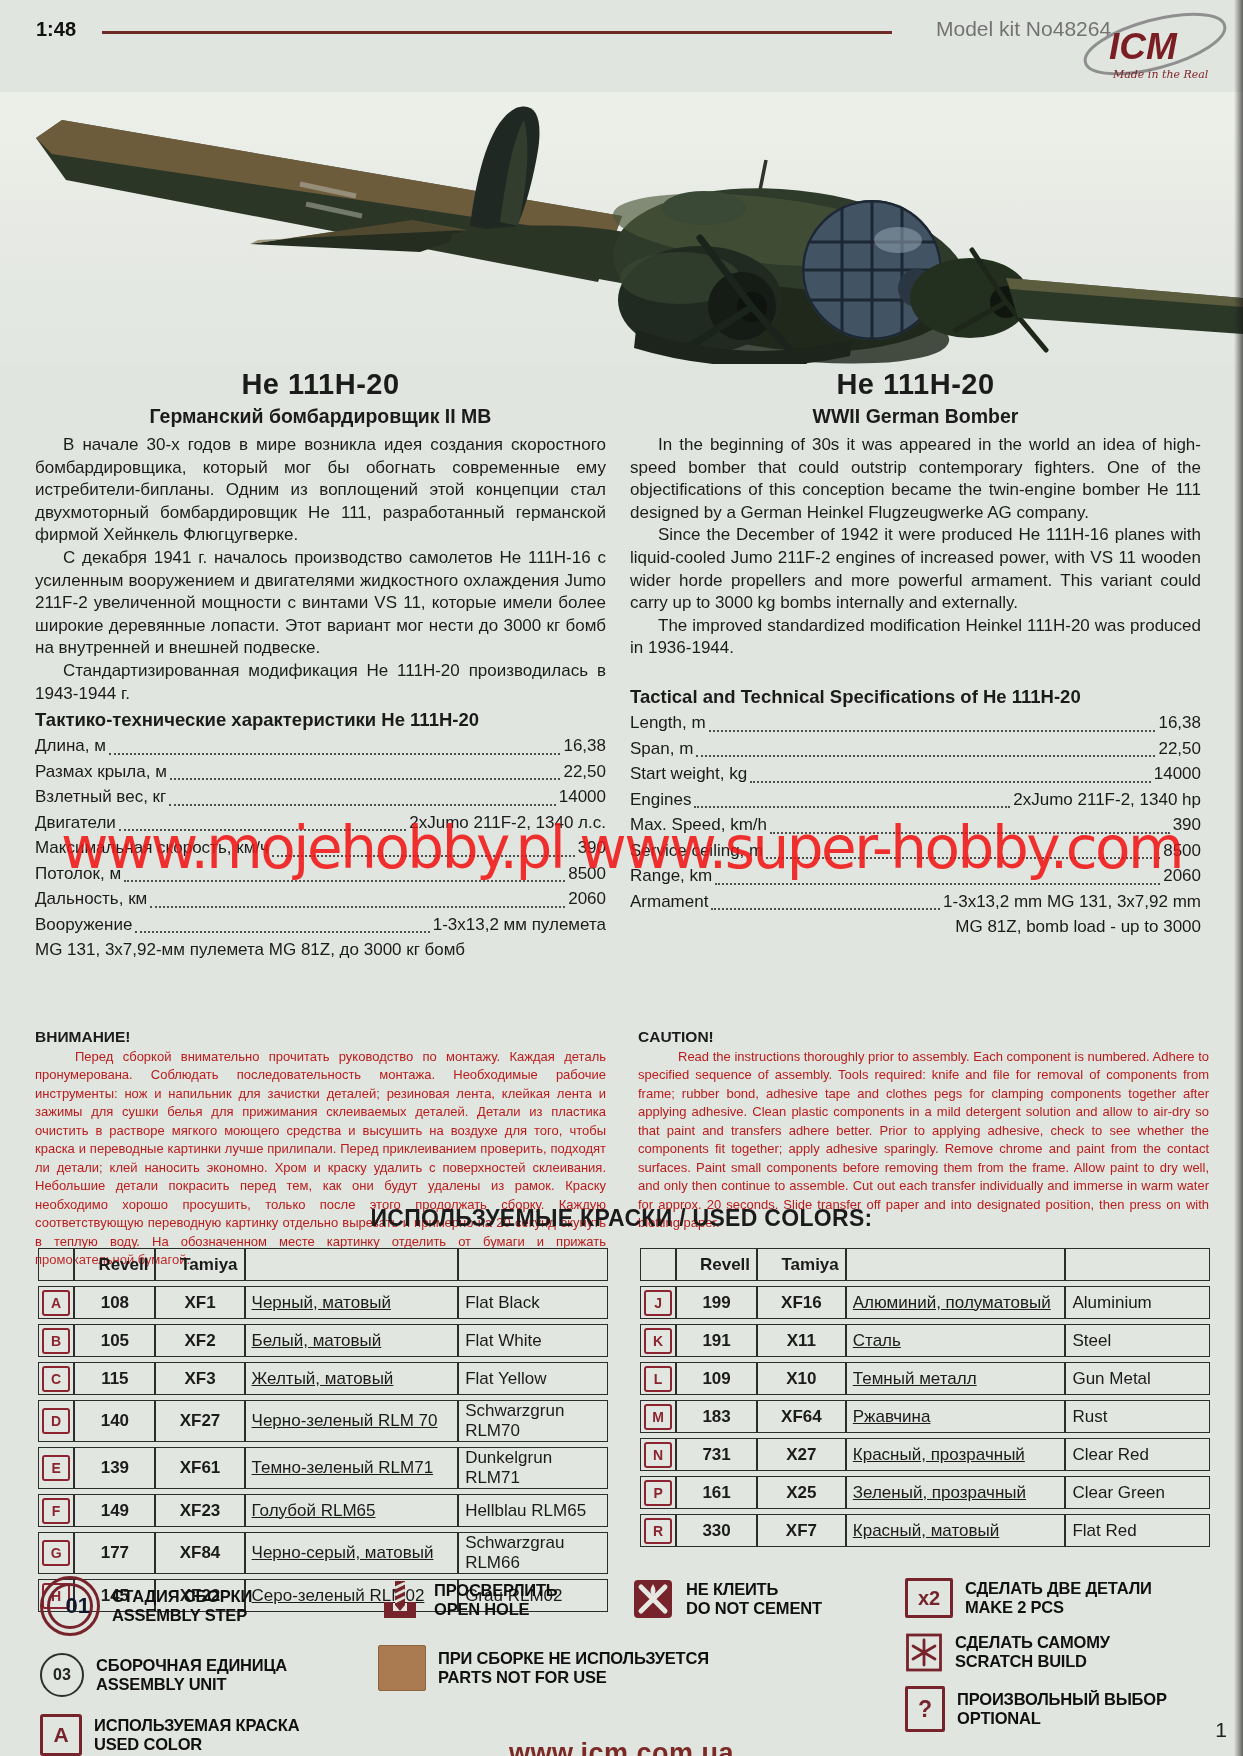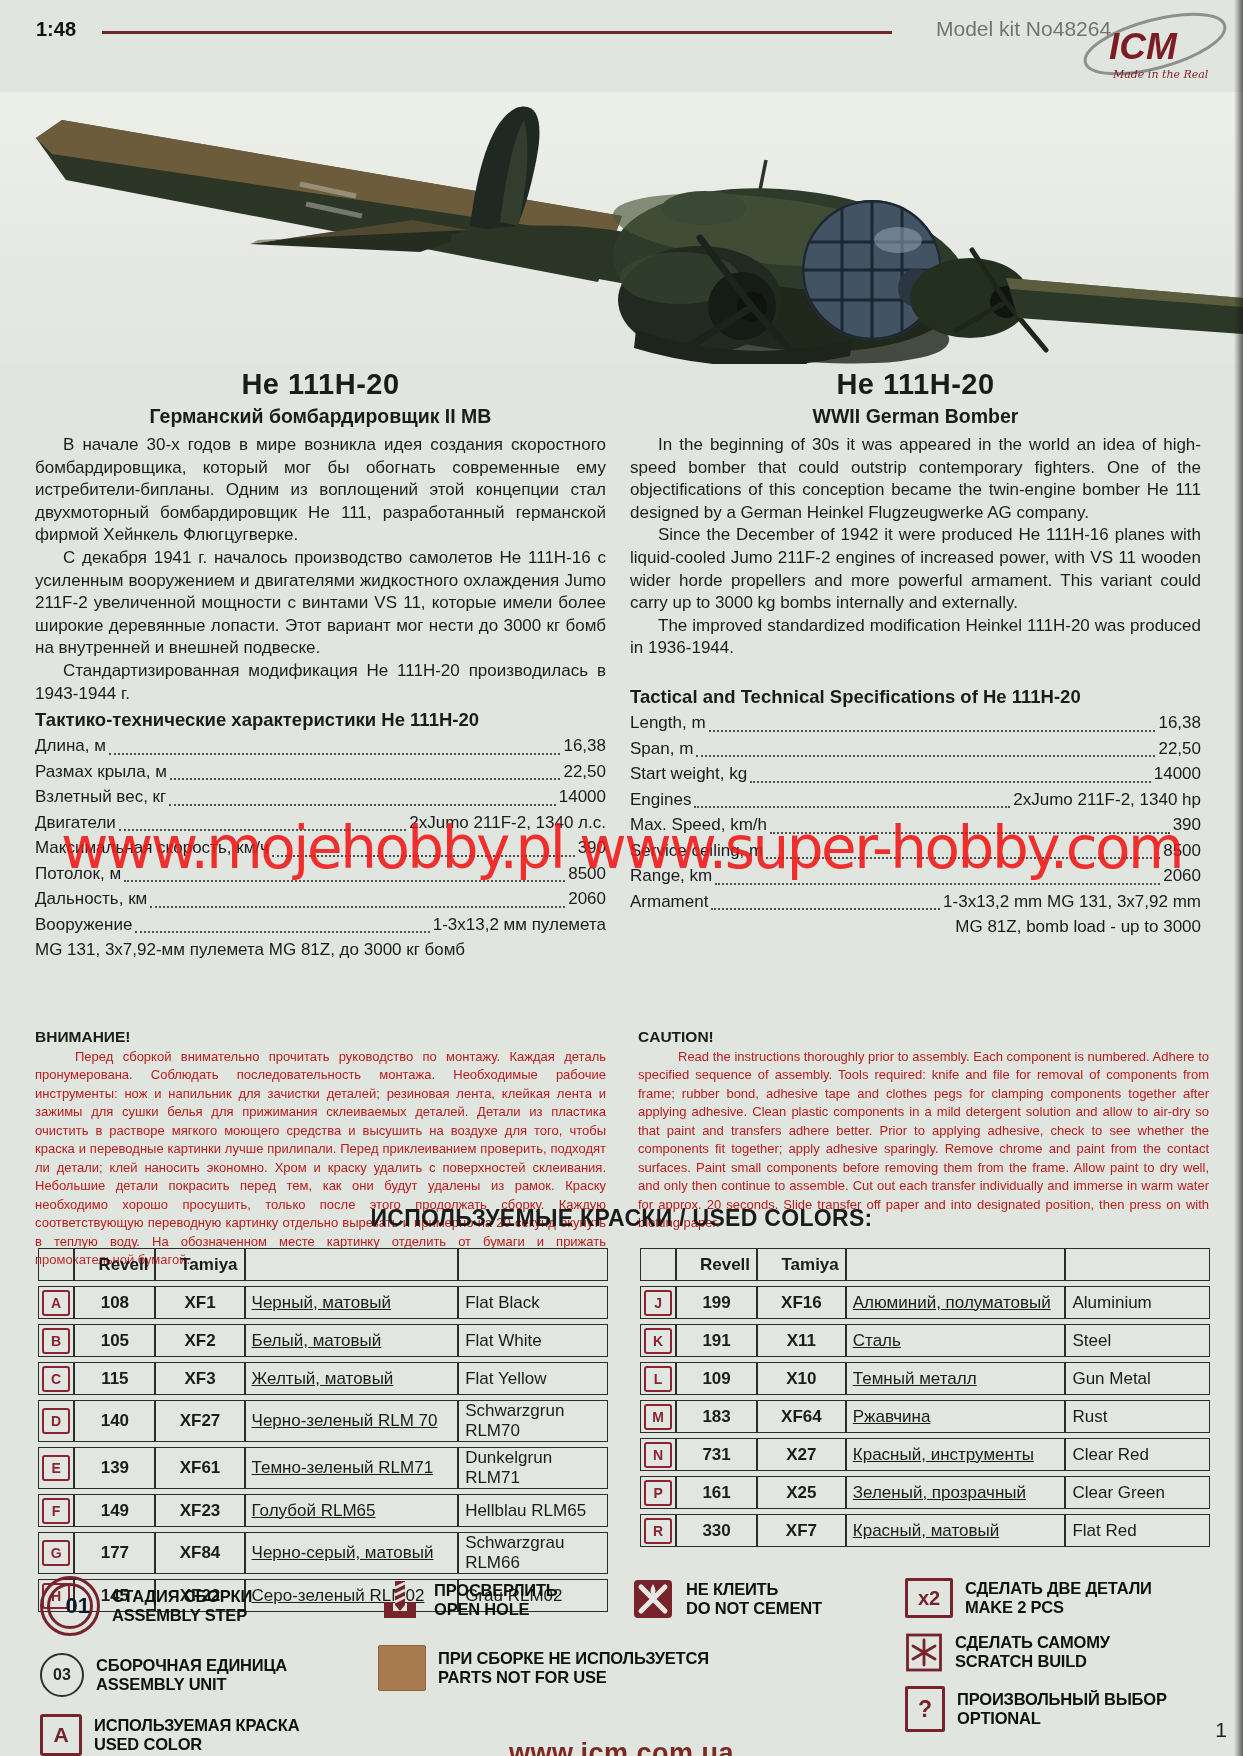--- a/index.html
+++ b/index.html
@@ -375,21 +375,21 @@
             <td class="c0"><span class="badge">M</span></td>
             <td class="c1">183</td>
             <td class="c2">XF64</td>
             <td class="c3">Ржавчина</td>
             <td class="c4">Rust</td>
           </tr>
       <tr>
             <td class="c0"><span class="badge">N</span></td>
             <td class="c1">731</td>
             <td class="c2">X27</td>
-            <td class="c3">Красный, инструменты</td>
+            <td class="c3">Красный, прозрачный</td>
             <td class="c4">Clear Red</td>
           </tr>
       <tr>
             <td class="c0"><span class="badge">P</span></td>
             <td class="c1">161</td>
             <td class="c2">X25</td>
             <td class="c3">Зеленый, прозрачный</td>
             <td class="c4">Clear Green</td>
           </tr>
       <tr>

